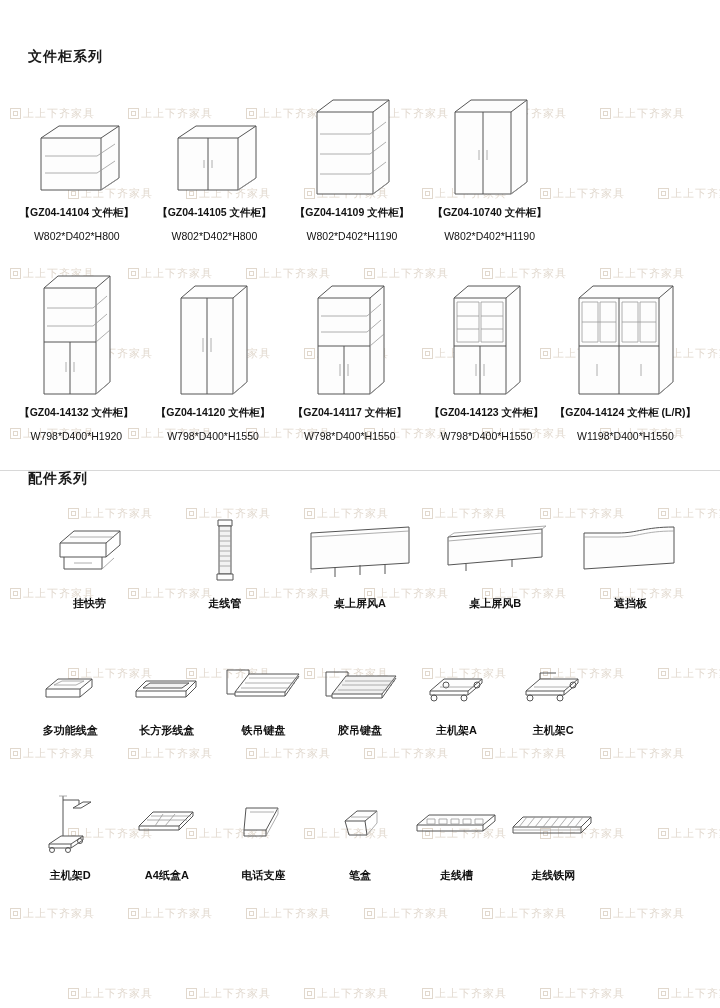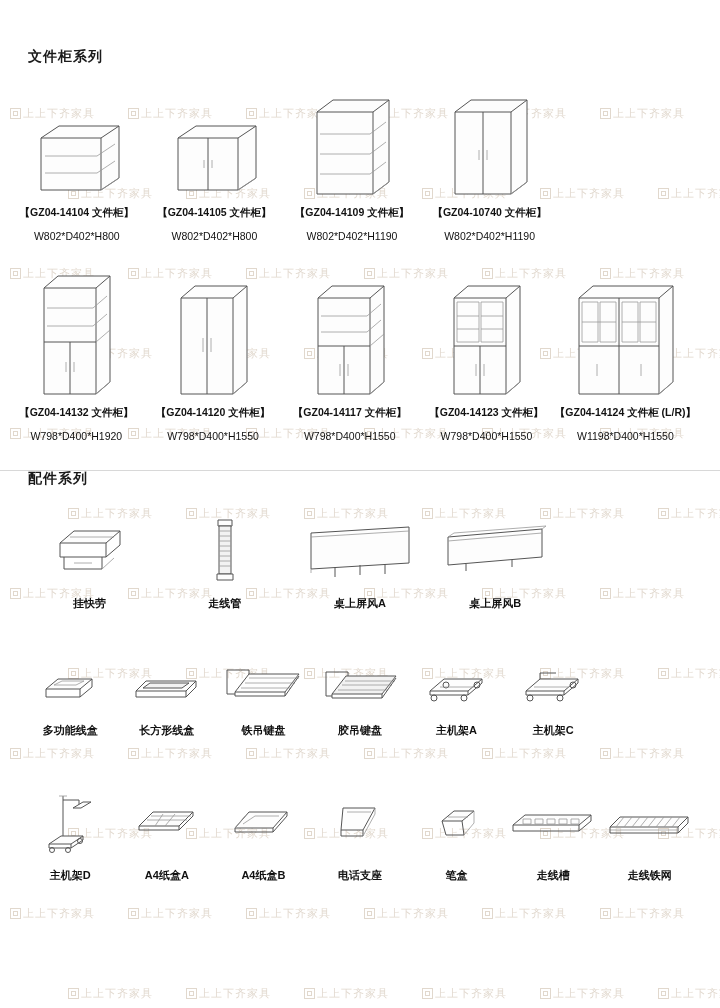--- a/index.html
+++ b/index.html
@@ -453,20 +453,29 @@
             <polygon class="ln-f" points="8,14 102,6 102,34 8,42"></polygon>
             <polyline class="ln-lt" points="8,14 14,10 106,3 102,6"></polyline>
             <line class="ln-lt" x1="8" y1="18" x2="102" y2="10"></line>
             <line class="ln" x1="26" y1="41" x2="26" y2="48"></line>
             <line class="ln" x1="72" y1="37" x2="72" y2="44"></line>
           </svg>
         </div>
         <div class="acc-cap">桌上屏风B</div>
       </div>
 
+      <div class="acc-cell">
+        <div class="acc-thumb">
+          <svg width="104" height="56" viewBox="0 0 104 56">
+            <path class="ln-f" d="M6,10 L40,10 C60,10 66,4 96,4 L96,40 L6,46 Z"></path>
+            <path class="ln-lt" d="M6,14 L40,14 C60,14 66,8 96,8"></path>
+          </svg>
+        </div>
+        <div class="acc-cap">遮挡板</div>
+      </div>
     </div>
 
     <div class="acc-row acc-7" style="margin-top:46px">
 
       <div class="acc-cell">
         <div class="acc-thumb small">
           <svg width="64" height="40" viewBox="0 0 64 40">
             <polygon class="ln-f" points="8,22 20,12 54,12 42,22"></polygon>
             <polyline class="ln" points="8,22 8,30 42,30 42,22"></polyline>
             <polyline class="ln" points="42,30 54,20 54,12"></polyline>
@@ -582,32 +591,20 @@
             <polyline class="ln" points="48,28 62,14 62,10"></polyline>
             <line class="ln-lt" x1="16" y1="18" x2="56" y2="18"></line>
             <line class="ln-lt" x1="20" y1="14" x2="60" y2="14"></line>
             <line class="ln-lt" x1="24" y1="24" x2="32" y2="12"></line>
             <line class="ln-lt" x1="34" y1="24" x2="44" y2="12"></line>
           </svg>
         </div>
         <div class="acc-cap">A4纸盒A</div>
       </div>
 
-      <div class="acc-cell">
-        <div class="acc-thumb">
-          <svg width="72" height="42" viewBox="0 0 72 42">
-            <polygon class="ln-f" points="8,26 22,10 60,10 46,26"></polygon>
-            <polyline class="ln" points="8,26 8,30 46,30 46,26"></polyline>
-            <polyline class="ln" points="46,30 60,14 60,10"></polyline>
-            <polyline class="ln-lt" points="16,22 28,14 52,14"></polyline>
-            <line class="ln-lt" x1="8" y1="26" x2="18" y2="14"></line>
-          </svg>
-        </div>
-        <div class="acc-cap">A4纸盒B</div>
-      </div>
 
       <div class="acc-cell">
         <div class="acc-thumb">
           <svg width="62" height="46" viewBox="0 0 62 46">
             <polygon class="ln-f" points="14,8 46,8 34,30 12,30"></polygon>
             <polyline class="ln" points="12,30 12,36 34,36 34,30"></polyline>
             <polyline class="ln-lt" points="34,36 46,14 46,8"></polyline>
             <line class="ln-lt" x1="18" y1="12" x2="42" y2="12"></line>
           </svg>
         </div>

